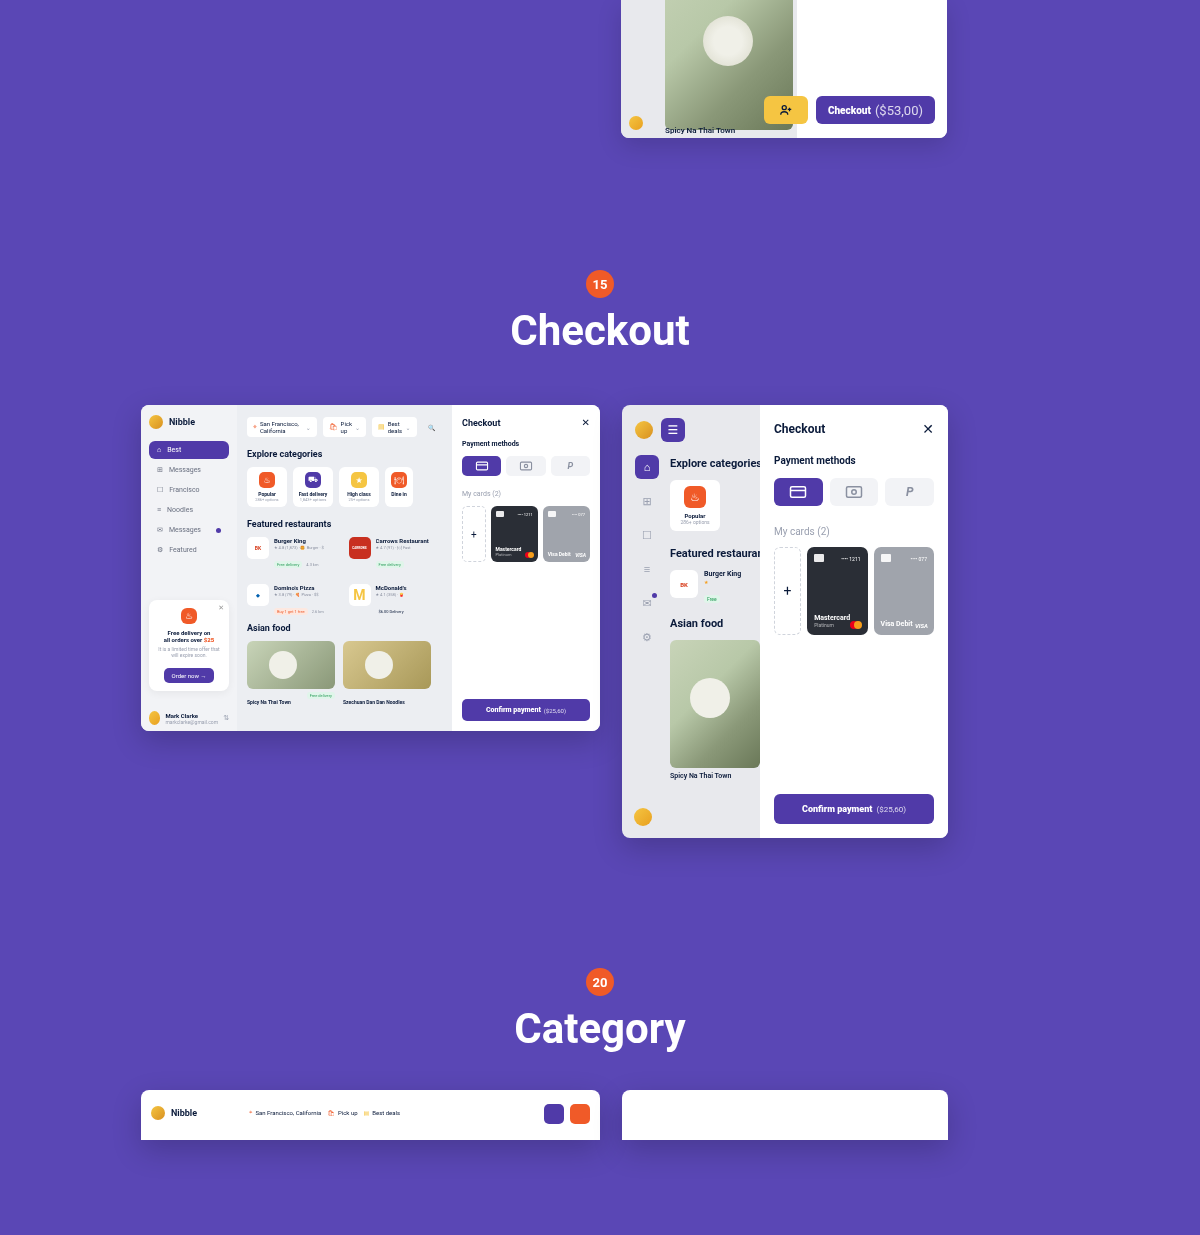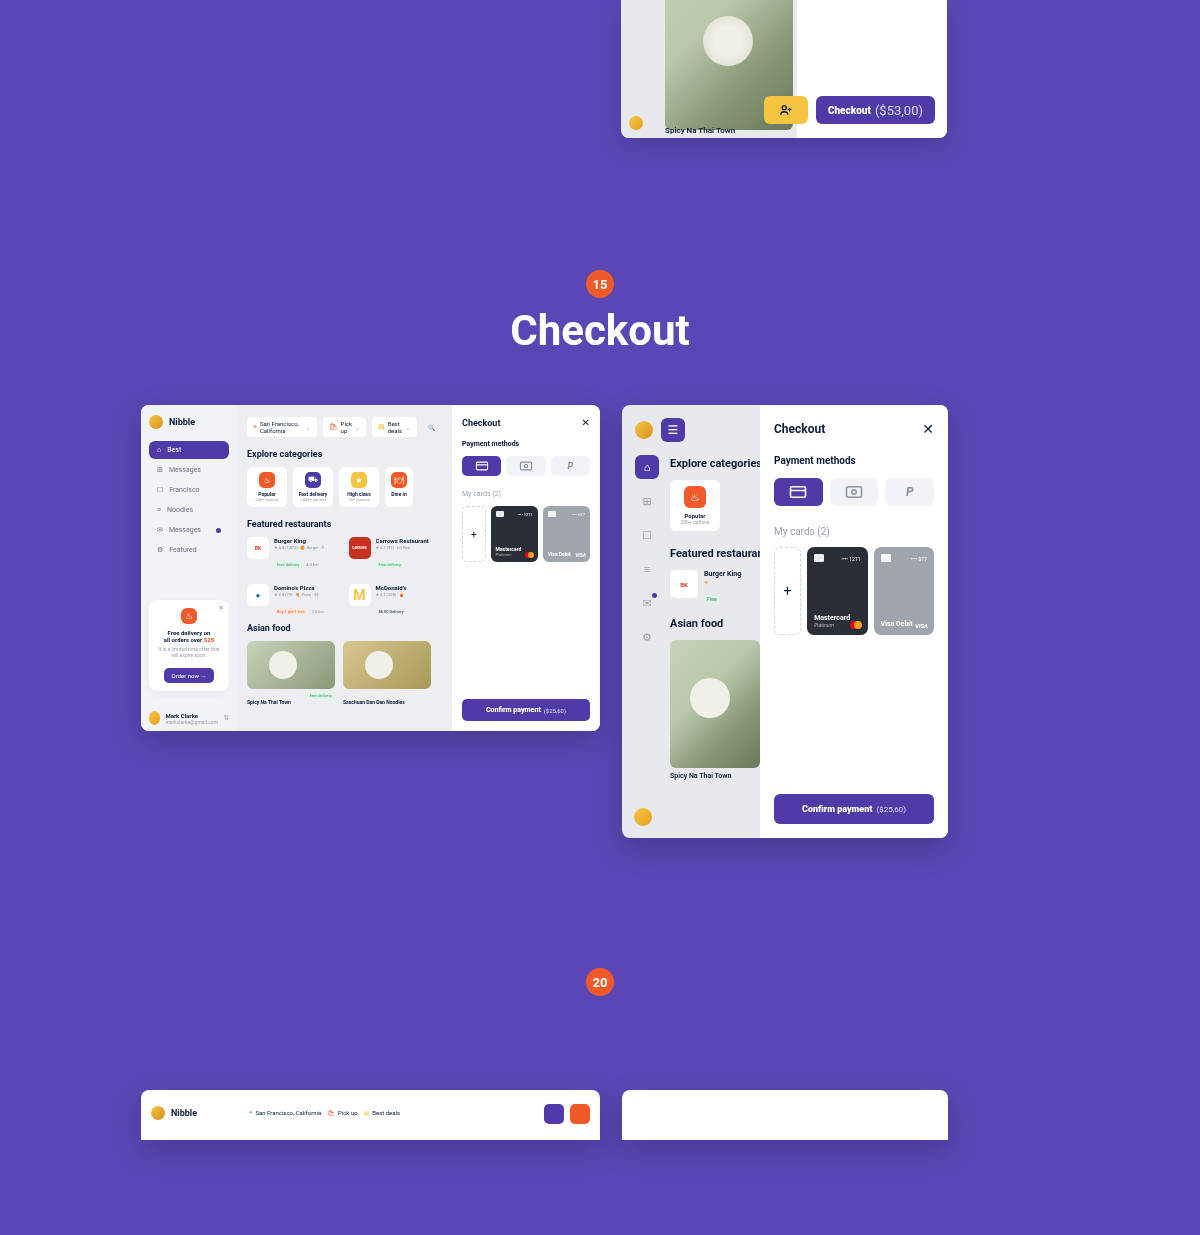--- a/index.html
+++ b/index.html
@@ -465,20 +465,21 @@
       <div class="cta">
         <b>Confirm payment</b>
           <span>($25,60)</span>
       </div>
     </div>
   </div>
 </div>
 
 <div class="sec12">
   <div class="badge-circle">20</div>
+  <div class="section-title">Category</div>
 </div>
 
 <div class="row12">
   <div class="strip d">
     <div class="brand">
       <div class="brand-ic"></div>
       <div class="brand-t">Nibble</div>
     </div>
     <div class="filt">
       <div class="chip">

